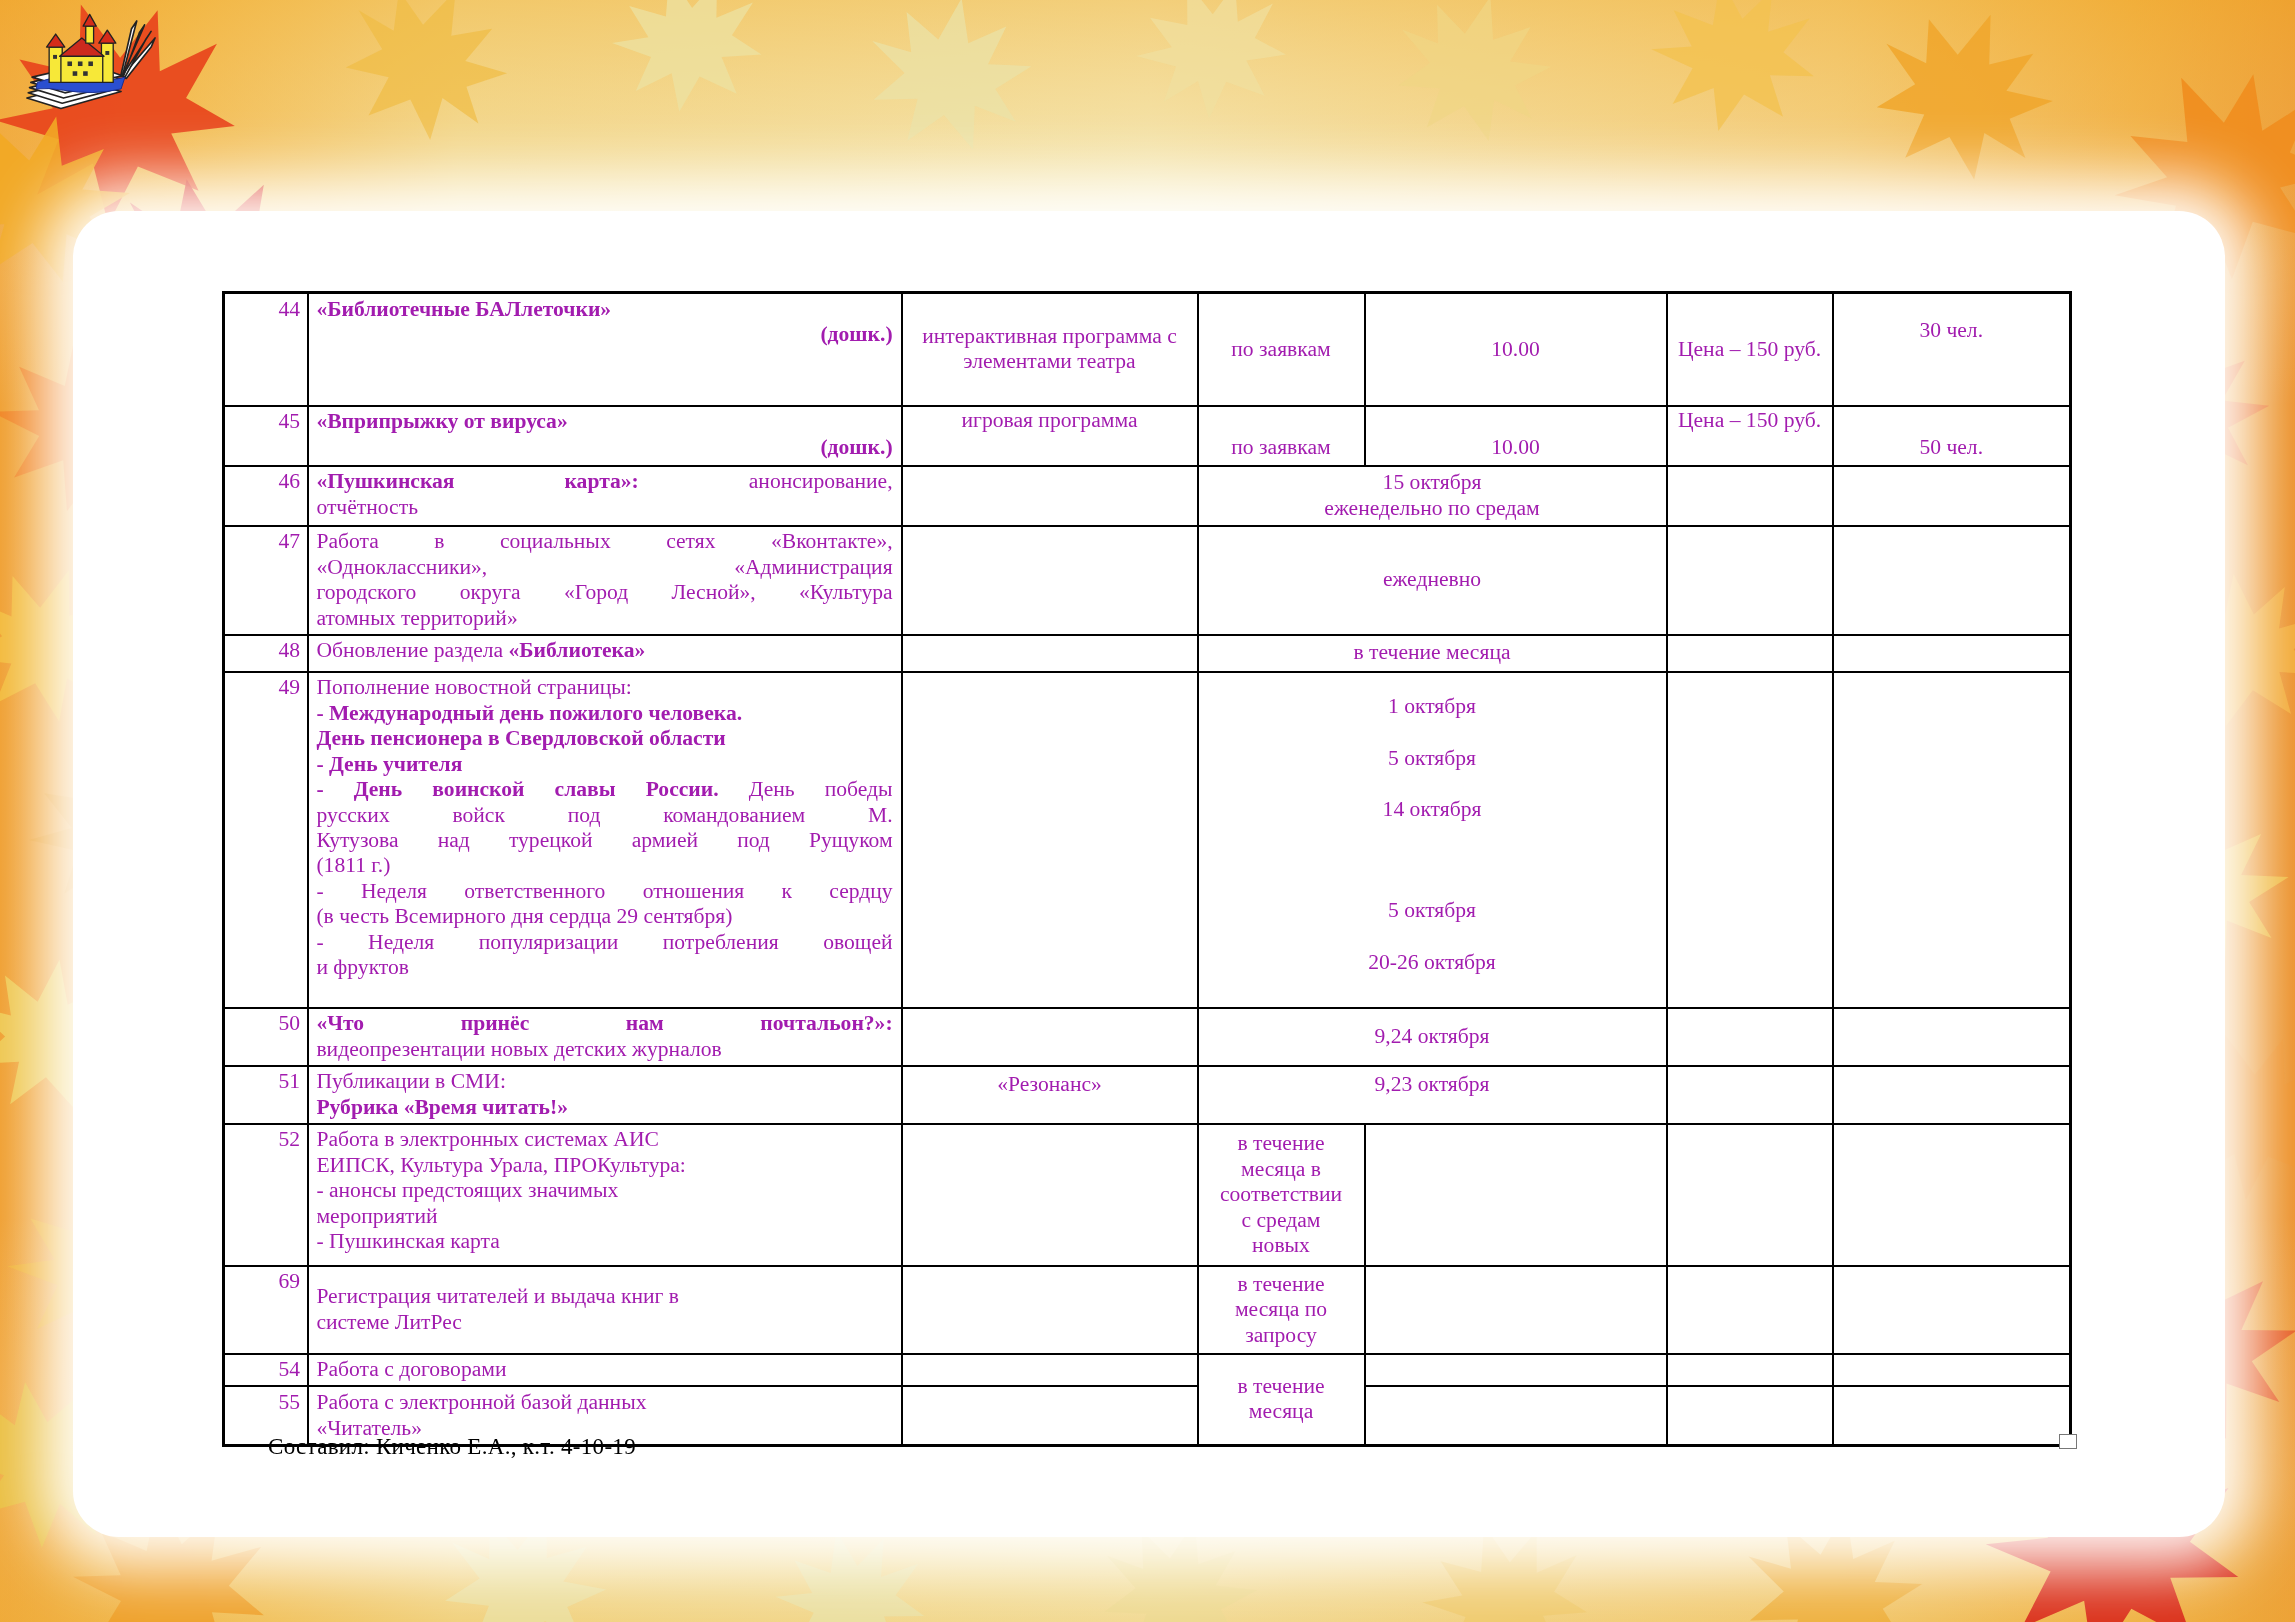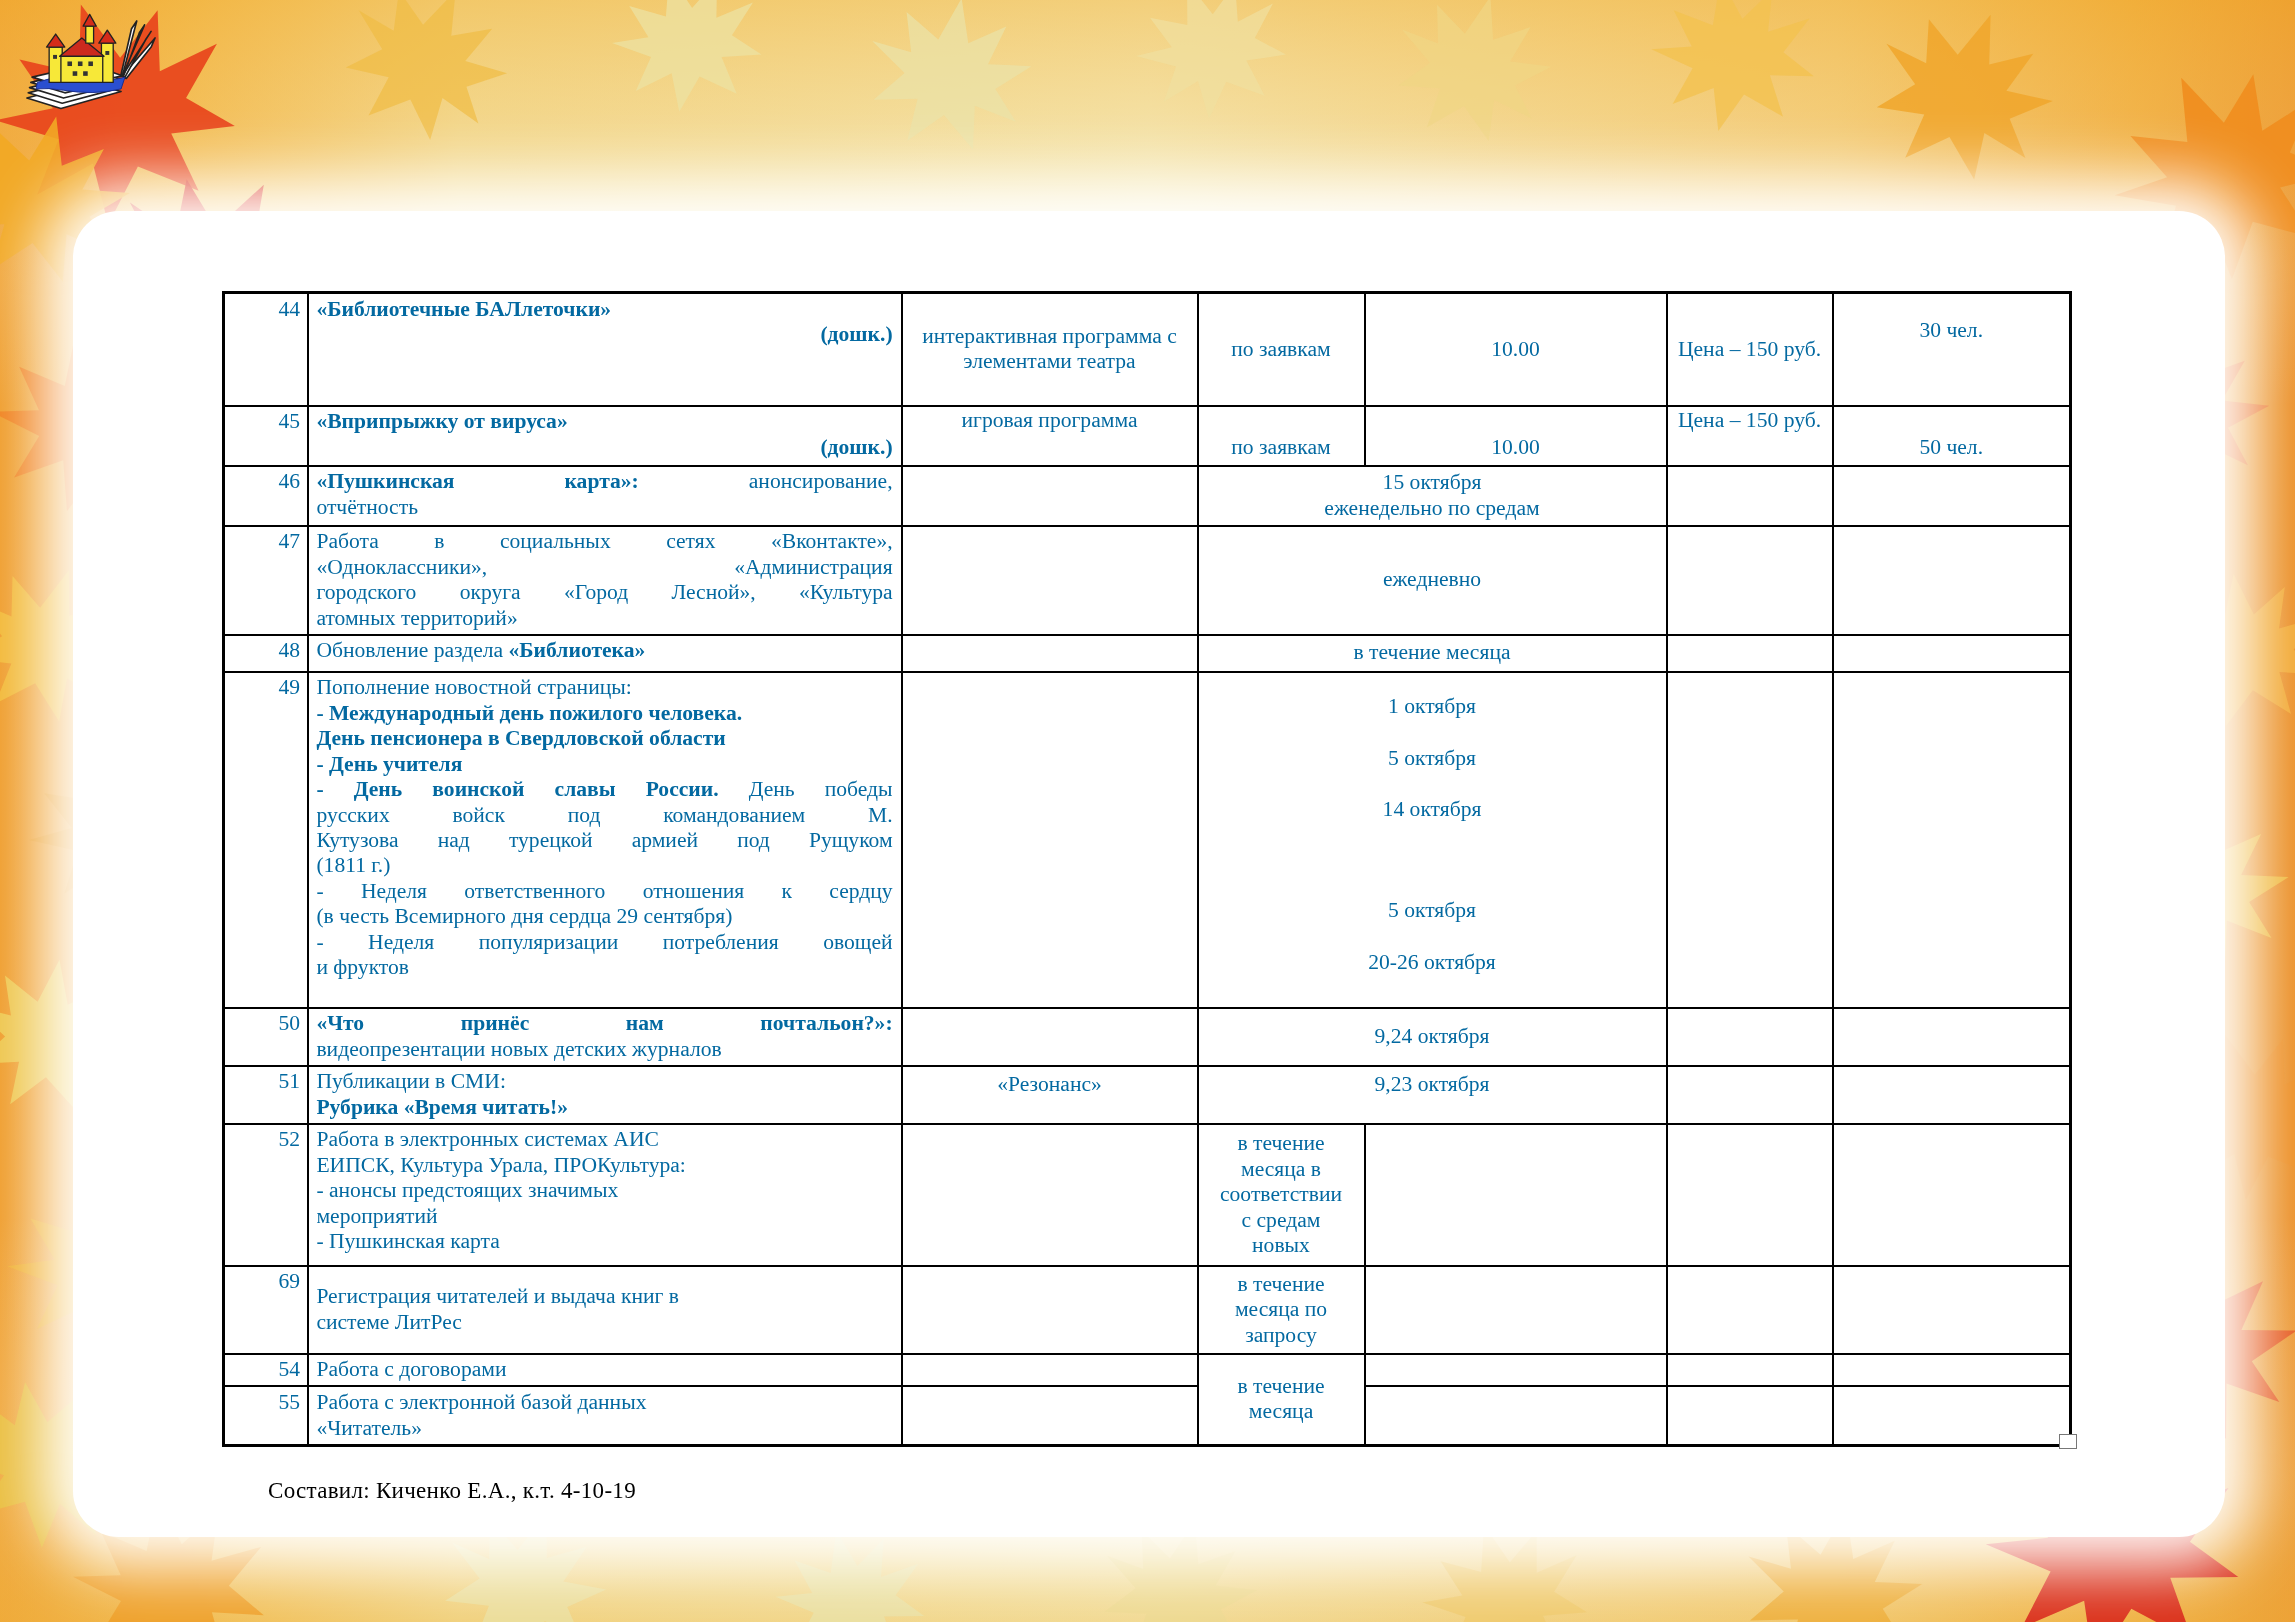--- a/index.html
+++ b/index.html
@@ -16,40 +16,40 @@
     background:#ffffff;border-radius:46px;z-index:1;
     box-shadow:0 0 62px 31px rgba(255,255,255,0.97);
   }
   
   .logo{position:absolute;left:23px;top:9.2px;width:134px;height:118px;z-index:3;}
   
   .doc-area{position:absolute;left:0;top:0;width:2295px;height:1623px;z-index:2;}
   table.doc-table{
     position:absolute;left:222px;top:291px;width:1846px;
     border-collapse:collapse;table-layout:fixed;
-    font-size:21.6px;line-height:1.18;color:#0369a1;
+    font-size:21.6px;line-height:1.18;color:#a21caf;
     border:3.3px solid #000;
   }
   td{border:2px solid #000;padding:1.3px 5.2px;vertical-align:middle;text-align:center;overflow:hidden;}
   td.num{text-align:right;vertical-align:top;padding:2.6px 6.5px 1.3px 1.3px;}
   td.name{text-align:left;vertical-align:top;padding:2.6px 7.9px 2.6px 7.9px;}
   td.va-t{vertical-align:top;}
   td.va-b{vertical-align:bottom;padding-bottom:3.9px;}
   .line{display:block;}
   .jl{display:block;text-align:justify;text-align-last:justify;}
   .b{font-weight:bold;}
   .right{display:block;text-align:right;}
   td.dates49{vertical-align:top;padding-top:0;}
   .d49-1{margin-top:21px;}
   .d49-2{margin-top:27px;}
   .d49-3{margin-top:25px;}
   .d49-4{margin-top:76px;}
   .d49-5{margin-top:27px;}
   .footer-line{
-    position:absolute;left:268px;top:1478px;font-size:23px;color:#000;
+    position:absolute;left:268px;top:1434px;font-size:23px;color:#000;
     letter-spacing:0.3px;
   }
   .anchor-square{
     position:absolute;left:2059px;top:1434px;width:15.7px;height:13px;
     border:1.3px solid #777;background:#fff;
   }
 </style>
 </head>
 <body>
 

